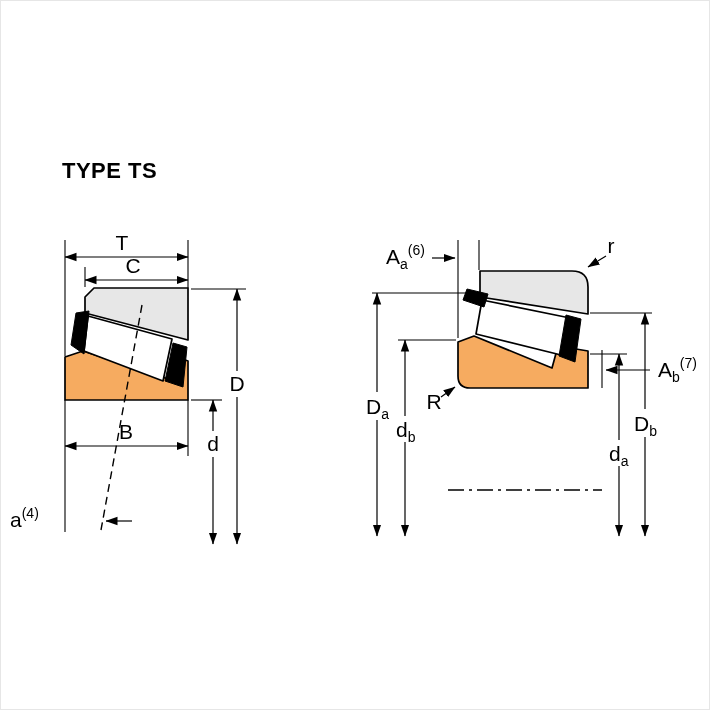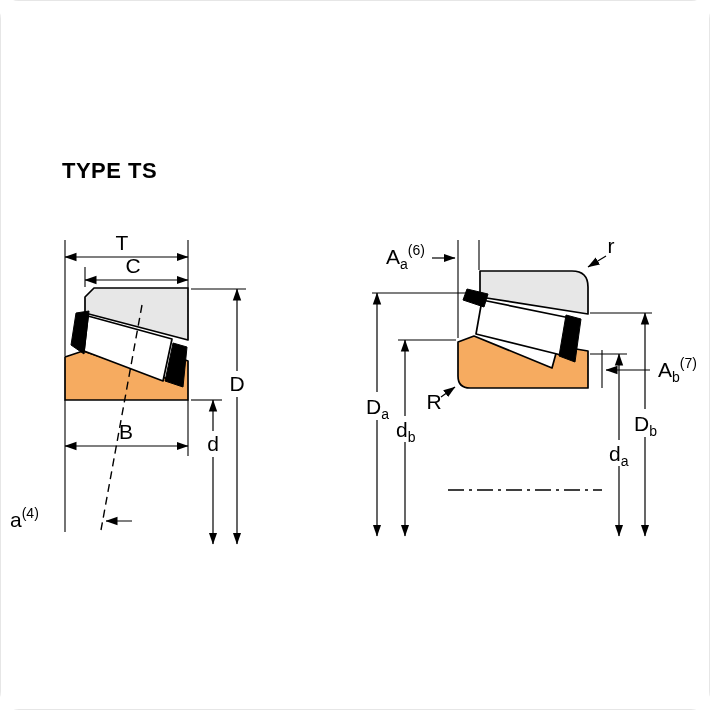--- a/index.html
+++ b/index.html
@@ -1,17 +1,17 @@
 <!DOCTYPE html>
 <html><head>
 <meta charset="utf-8">
 <style>
   html,body{margin:0;padding:0;background:#ffffff;}
   .page{position:relative;width:710px;height:710px;background:#ffffff;overflow:hidden;
-        font-family:"Liberation Sans",sans-serif;border-radius:19px;}
+        font-family:"Liberation Sans",sans-serif;}
   svg text{fill:#000;}
   .lbl{font:21px "Liberation Sans",sans-serif;}
   .sub{font-size:14px;}
   .sup{font-size:14px;}
   .title{font:bold 22px "Liberation Sans",sans-serif;letter-spacing:0.5px;}
   .ext{stroke:#000;stroke-width:1.1;fill:none;}
   .dim{stroke:#000;stroke-width:1.2;fill:none;}
   .edge{stroke:#000;stroke-width:1.7;stroke-linejoin:round;}
   .dash{stroke:#000;stroke-width:1.4;fill:none;stroke-dasharray:8 5;}
   .ctr{stroke:#000;stroke-width:1.3;fill:none;stroke-dasharray:16 5 3 5;}

